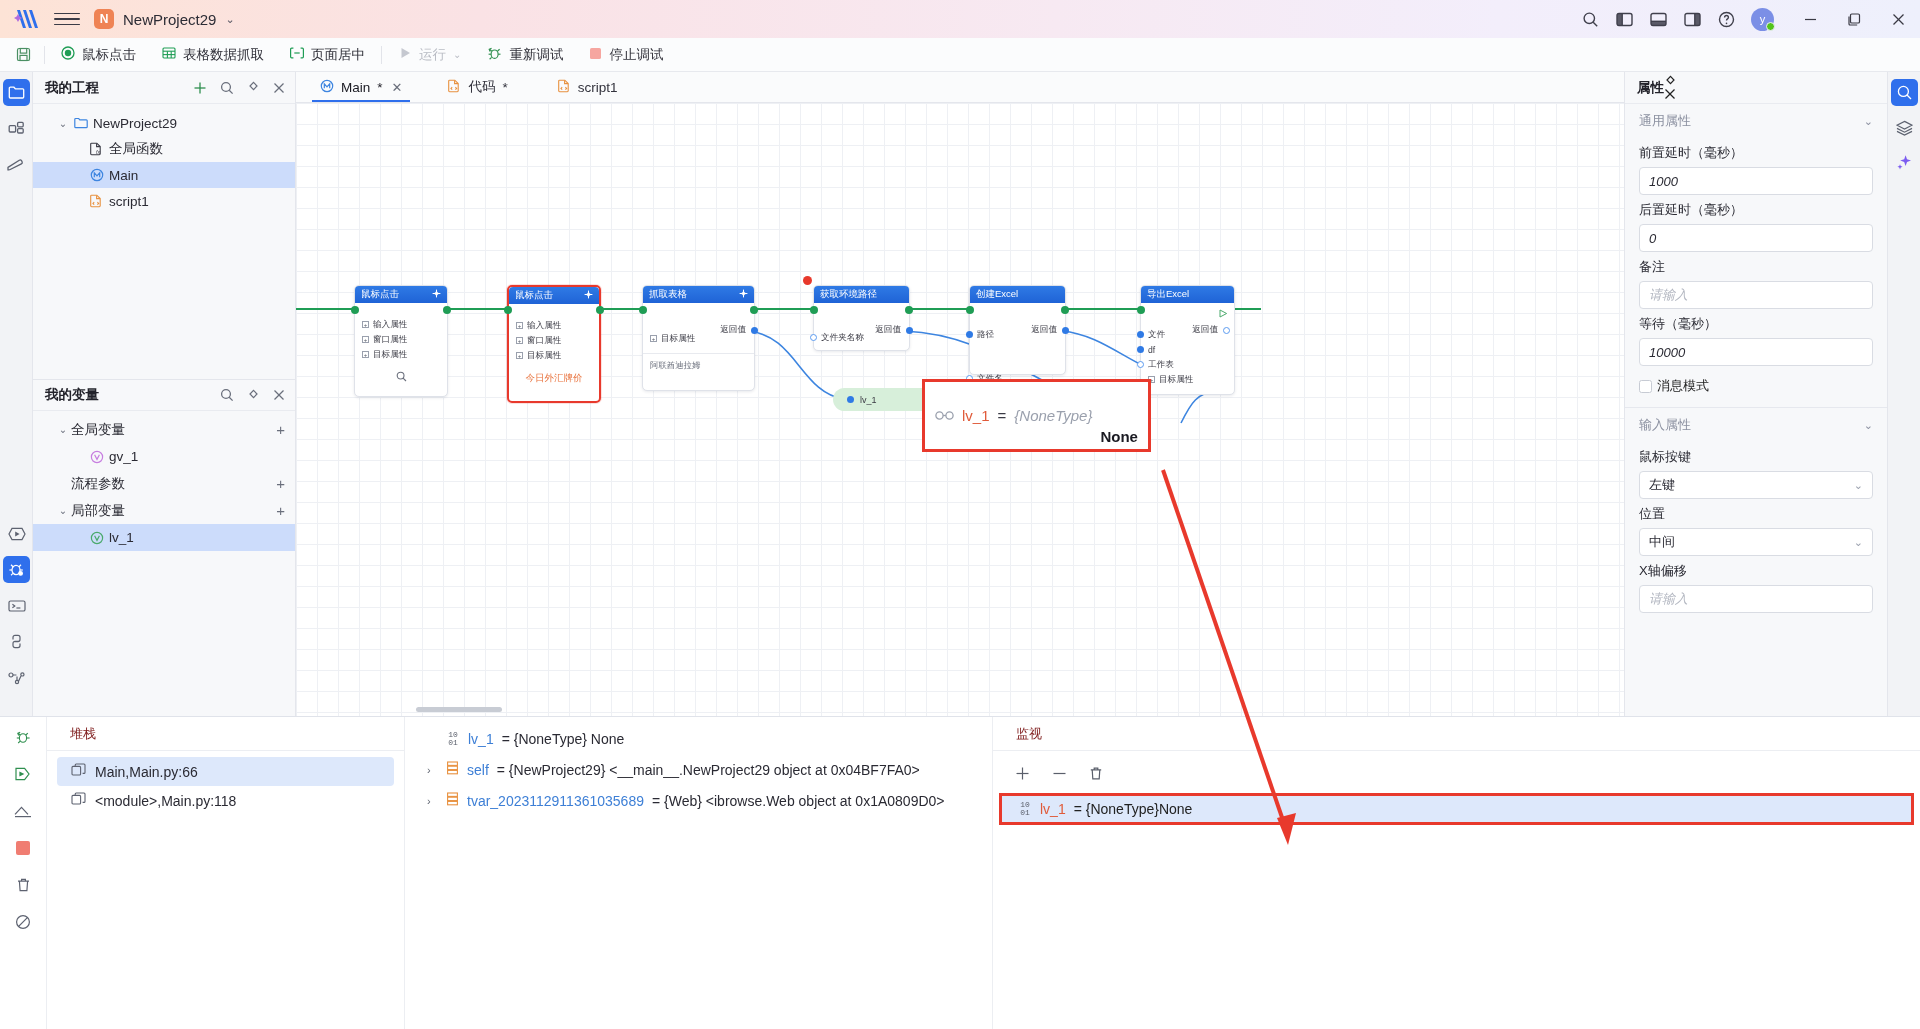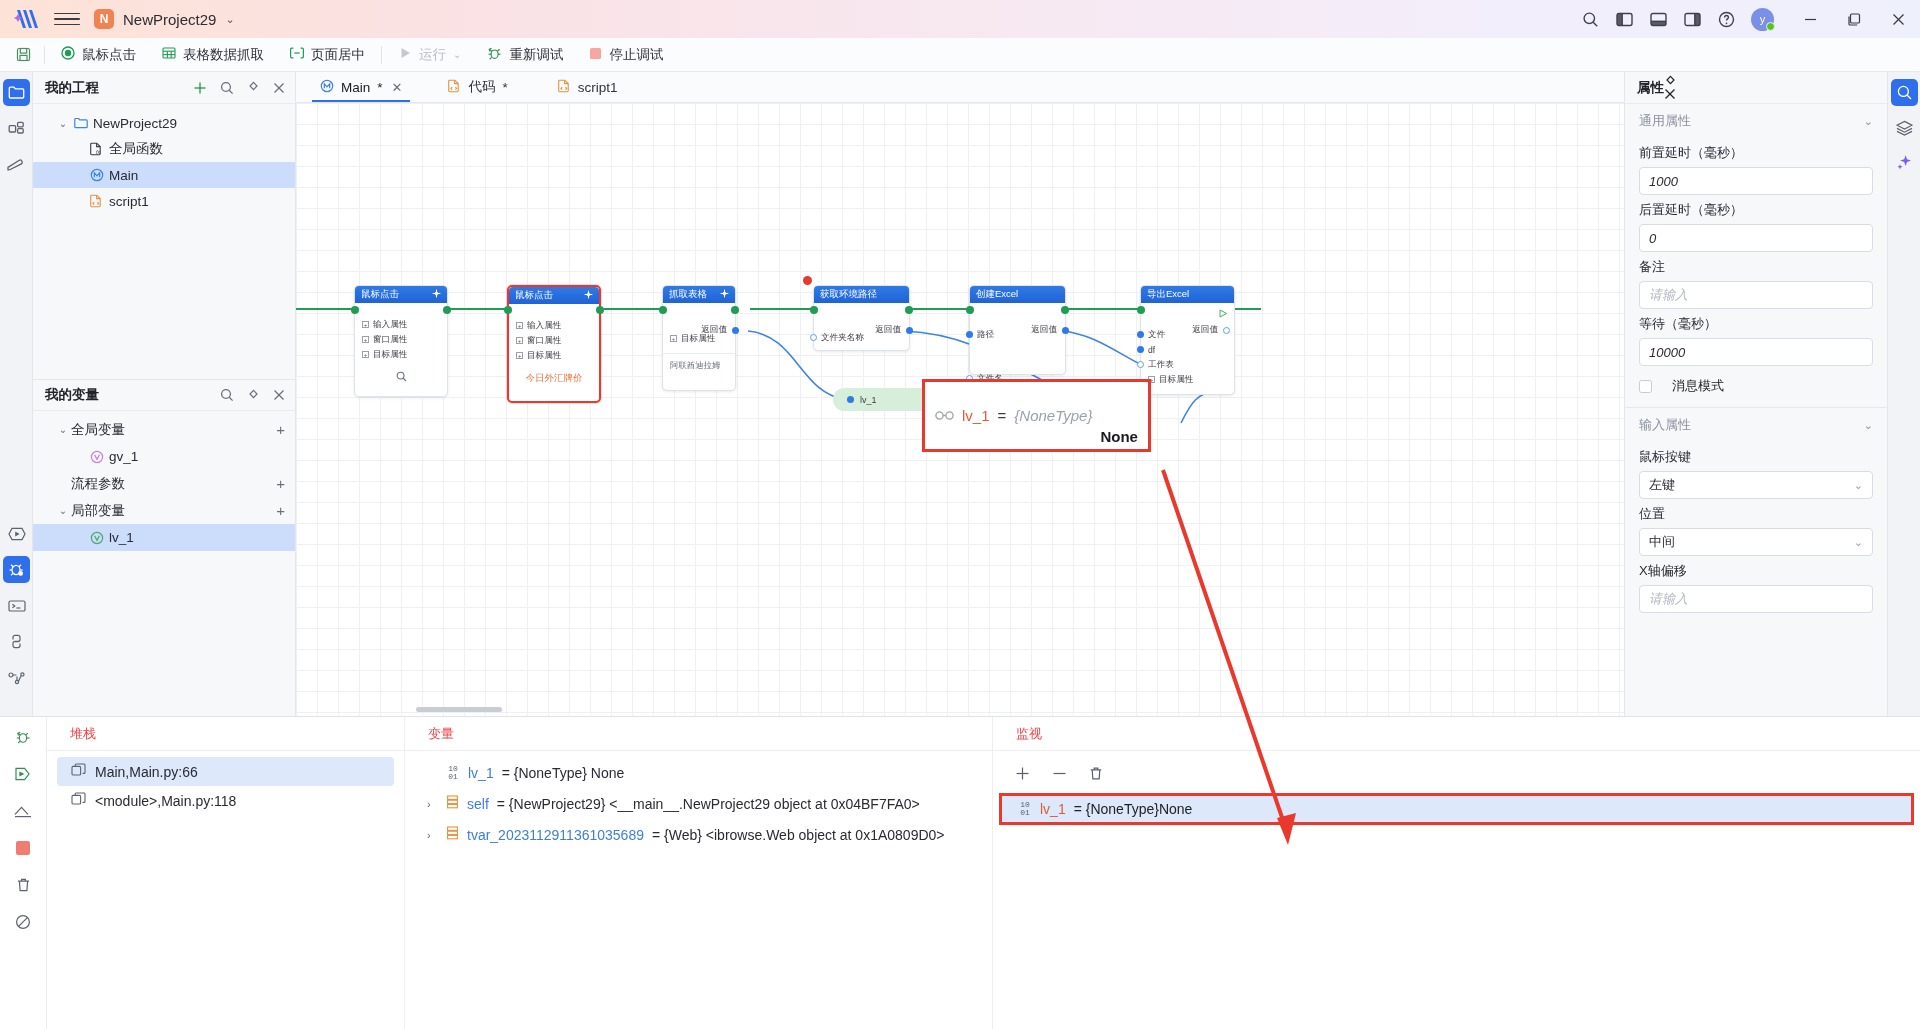--- a/index.html
+++ b/index.html
@@ -109,21 +109,21 @@
   .prop-body { flex:1 1 auto; overflow:hidden; padding:0 14px; position:relative;}
   .sect { display:flex; align-items:center; height:34px; color:#8b90a0; font-size:13px; }
   .sect .chev { margin-left:auto; color:#8b90a0; font-size:11px;}
   .flabel { font-size:13px; color:#2a2a33; margin:6px 0 5px; }
   .finput { height:28px; border:1px solid #d9dce3; border-radius:4px; background:#fff; display:flex; align-items:center;
             padding:0 9px; font-size:13px; color:#2a2a33;font-style:italic; }
   .finput.ph { color:#b3b7c1; }
   .fselect { height:28px; border:1px solid #d9dce3; border-radius:4px; background:#fff; display:flex; align-items:center;
              padding:0 9px; font-size:13px; color:#2a2a33; }
   .fselect .chev { margin-left:auto; color:#9aa0ad; font-size:11px;}
-  .fcheck { display:flex; align-items:center; gap:20px; margin:11px 0 4px; font-size:13px; }
+  .fcheck { display:flex; align-items:center; gap:5px; margin:11px 0 4px; font-size:13px; }
   .cbox { width:13px; height:13px; border:1px solid #c7cbd4; border-radius:2.5px; background:#fff; }
   .hr { border-top:1px solid #e6e8ee; margin:12px -14px 0; }
 
   
   .rrail { width:33px; background:#f2f3f6; border-left:1px solid #e4e6ec; padding-top:7px; display:flex; flex-direction:column; align-items:center; }
   .rrail-ico { width:27px; height:27px; margin-bottom:8px; display:flex; align-items:center; justify-content:center;
                border-radius:5px; cursor:pointer; color:#5d6270;}
   .rrail-ico.active { background:#2f6fec; color:#fff;}
 
   
@@ -134,21 +134,21 @@
   .dtab.active { color:#1a1a22; }
   .dtab.active::after{ content:''; position:absolute; left:10px; right:10px; bottom:0; height:2.5px; background:#2f6fec;}
   .dmin { margin-left:auto; margin-right:20px; color:#5a5f6b; font-size:16px; cursor:pointer;}
   .dcols { flex:1 1 auto; display:flex; min-height:0;}
   .drail { width:47px; border-right:1px solid #eceef2; display:flex; flex-direction:column; align-items:center; padding-top:8px; gap:13px;}
   .drail-ico { width:26px; height:24px; display:flex; align-items:center; justify-content:center; cursor:pointer; color:#5d6270;}
   .dcol { display:flex; flex-direction:column; min-width:0; }
   .dcol.c1 { width:358px; border-right:1px solid #eceef2;}
   .dcol.c2 { width:588px; border-right:1px solid #eceef2;}
   .dcol.c3 { flex:1 1 auto;}
-  .dch { height:34px; display:flex; align-items:center; padding-left:23px; font-size:13px; color:#ef4444; border-bottom:1px solid #eceef2;}
+  .dch { height:34px; display:flex; align-items:center; padding-left:23px; font-size:13px; color:#7f1d1d; border-bottom:1px solid #eceef2;}
   .dbody { flex:1 1 auto; padding-top:6px; position:relative;}
   .stackrow { height:29px; display:flex; align-items:center; gap:9px; margin:0 10px; border-radius:4px; padding-left:14px; font-size:14px; color:#2a2a33; cursor:pointer;}
   .stackrow.sel { background:#dde8fb; }
   .varrow { height:31px; display:flex; align-items:center; gap:8px; padding-left:22px; font-size:14px; cursor:pointer;}
   .arrw { width:11px; color:#606672; font-size:11px; }
   .vname { color:#3d7fd6; }
   .vtxt { color:#2a2a33; }
   .wtools { height:32px; display:flex; align-items:center; gap:22px; padding-left:22px; color:#5a5f6b; font-size:16px;}
   .wtools span { cursor:pointer; display:flex;}
   .watchrow { margin:4px 6px 0 6px; height:32px; display:flex; align-items:center; gap:8px; padding-left:16px;
@@ -631,21 +631,21 @@
                 <span>窗口属性</span>
               </div>
             <div class="prow">
                 <span class="sqbox">+</span>
                 <span>目标属性</span>
               </div>
             <div class="sel-note">今日外汇牌价</div>
           </div>
         </div>
 
-        <div class="node" style="left:366px;top:182px;width:74px;height:106px;">
+        <div class="node" style="left:346px;top:182px;width:113px;height:106px;">
           <div class="nhead">
             <span class="hgrow">抓取表格</span>
             <span>
               <svg width="9" height="9" viewBox="0 0 9 9" stroke="#fff" stroke-width="1">
                   <line x1="4.5" y1=".6" x2="4.5" y2="8.4"></line>
                   <line x1=".6" y1="4.5" x2="8.4" y2="4.5"></line>
               <circle cx="4.5" cy="4.5" r="1.5" fill="none"></circle>
                 </svg></span>
           </div>
           <div class="dot" style="left:-4px;top:20px;"></div>
@@ -919,21 +919,20 @@
               <svg width="15" height="15" viewBox="0 0 15 15" fill="none" stroke="#5d6270" stroke-width="1.1">
                 <rect x="1" y="3.4" width="8.6" height="8.6" rx="1"></rect>
                   <path d="M4.2 3.4V2a1 1 0 0 1 1-1h7.8a1 1 0 0 1 1 1v7.4a1 1 0 0 1-1 1h-1.4"></path>
                 </svg></span>
             <span>&lt;module&gt;,Main.py:118</span>
           </div>
         </div>
       </div>
 
       <div class="dcol c2">
-        <div class="dch">变量</div>
         <div class="dbody">
           <div class="varrow">
             <span class="arrw"></span>
             <span class="numico">10<br>01</span>
             <span class="vname">lv_1</span>
             <span class="vtxt"> = {NoneType} None</span>
           </div>
           <div class="varrow">
             <span class="arrw">›</span>
             <span>

